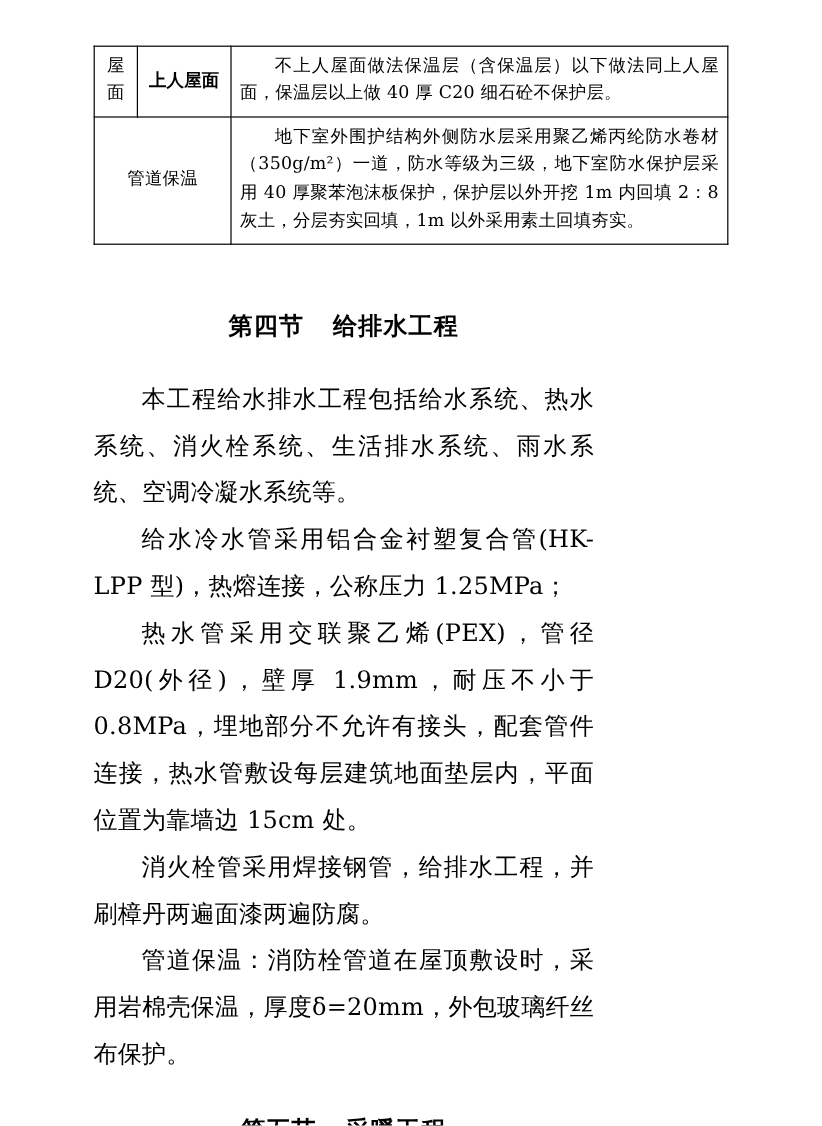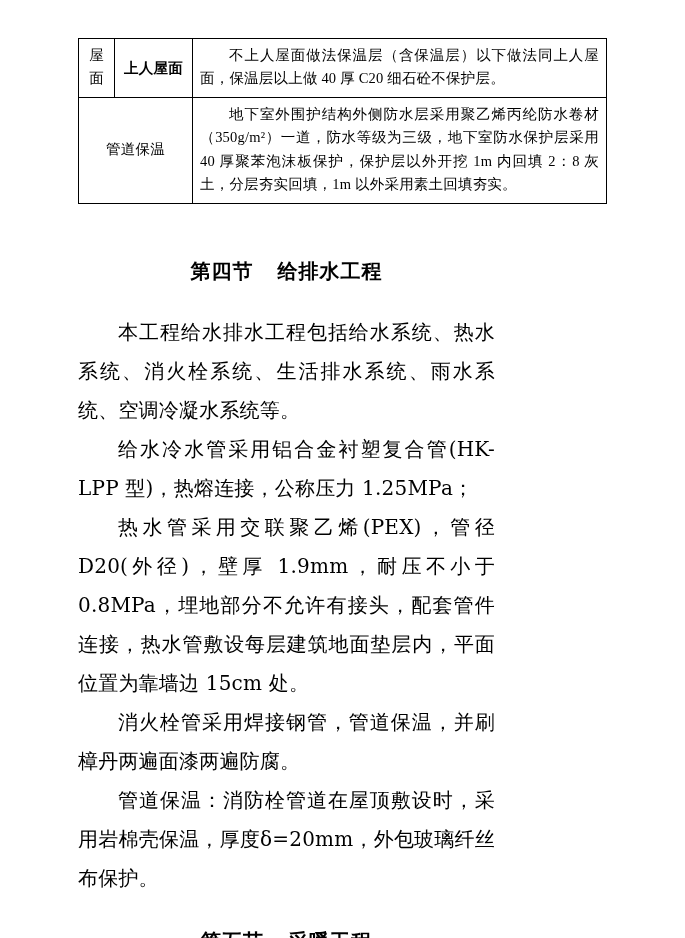--- a/index.html
+++ b/index.html
@@ -40,21 +40,20 @@
   .col-a { width: 36px; }
   .col-b { width: 78px; font-weight: bold; }
   .col-c { width: auto; }
 
   td.center {
     text-align: center;
   }
   td.body-cell {
     text-align: justify;
     text-justify: inter-ideograph;
-    font-family: Liberation Serif, serif;
   }
   .indent2 {
     text-indent: 2em;
   }
 
   
   .section-heading {
     text-align: center;
     font-size: 20px;
     font-weight: bold;
@@ -106,21 +105,21 @@
   </table>
 
   <div class="section-heading">
     <span>第四节</span><span class="gap"></span><span>给排水工程</span>
   </div>
 
   <div class="body-block">
     <p class="para">本工程给水排水工程包括给水系统、热水系统、消火栓系统、生活排水系统、雨水系统、空调冷凝水系统等。</p>
     <p class="para">给水冷水管采用铝合金衬塑复合管(HK-LPP 型)，热熔连接，公称压力 1.25MPa；</p>
     <p class="para">热水管采用交联聚乙烯(PEX)，管径 D20(外径)，壁厚 1.9mm，耐压不小于 0.8MPa，埋地部分不允许有接头，配套管件连接，热水管敷设每层建筑地面垫层内，平面位置为靠墙边 15cm 处。</p>
-    <p class="para">消火栓管采用焊接钢管，管道保温，并刷樟丹两遍面漆两遍防腐。</p>
+    <p class="para">消火栓管采用焊接钢管，给排水工程，并刷樟丹两遍面漆两遍防腐。</p>
     <p class="para">管道保温：消防栓管道在屋顶敷设时，采用岩棉壳保温，厚度δ=20mm，外包玻璃纤丝布保护。</p>
   </div>
 
   <div class="section-heading second">
     <span>第五节</span><span class="gap"></span><span>采暖工程</span>
   </div>
 
 </div>
 
 </body></html>

